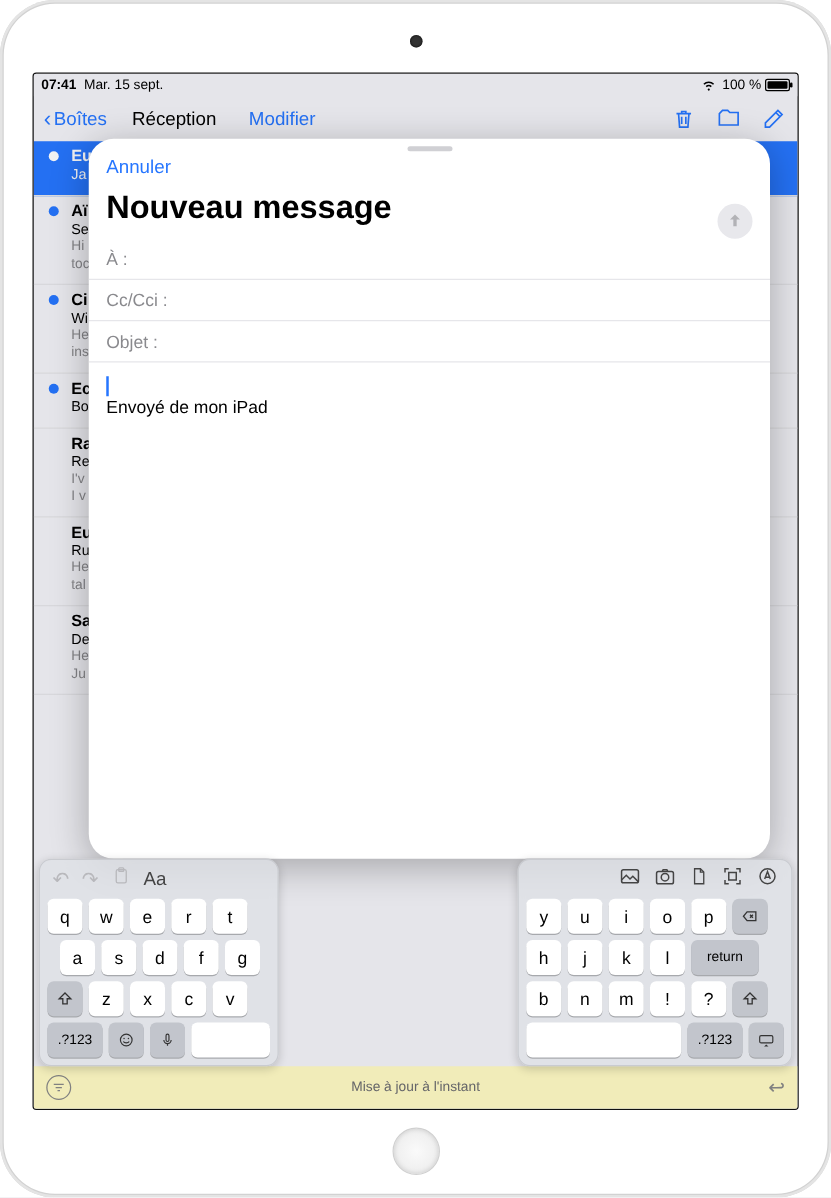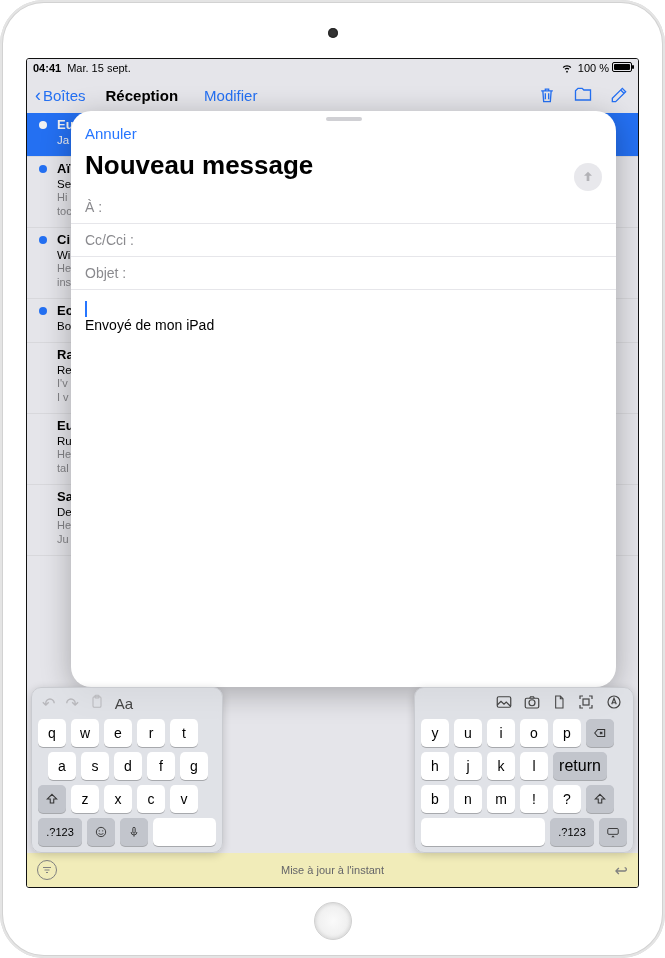--- a/index.html
+++ b/index.html
@@ -25,29 +25,29 @@
     background:#f2f2f7; border-radius:3px; overflow:hidden;
     border:1px solid #111;
   }
 
   
   .status { height:18px; display:flex; align-items:center; font-size:11px; padding:0 6px; background:#f2f2f7; color:#000; }
   .status .left { font-weight:600; }
   .status .center { flex:1; text-align:left; padding-left:6px; }
   .status .right { display:flex; align-items:center; gap:4px; }
   .wifi { width:14px; }
-  .battery { display:flex; align-items:flex-start; gap:3px; }
+  .battery { display:flex; align-items:center; gap:3px; }
   .batt-body { width:20px; height:10px; border:1px solid #000; border-radius:2px; position:relative; }
   .batt-body::after { content:""; position:absolute; right:-3px; top:2px; width:2px; height:4px; background:#000; border-radius:1px; }
   .batt-fill { position:absolute; inset:1px; background:#000; border-radius:1px; }
 
   
   .toolbar { height:36px; display:flex; align-items:center; padding:0 8px; font-size:15px; color:#2676ff; }
   .toolbar .back { display:flex; align-items:center; gap:2px; }
-  .toolbar .title { font-weight:700; color:#000; margin-left:20px; }
+  .toolbar .title { font-weight:400; color:#000; margin-left:20px; }
   .toolbar .modify { margin-left:26px; }
   .toolbar .spacer { flex:1; }
   .toolbar .icon { width:22px; height:22px; display:flex; align-items:center; justify-content:center; color:#2676ff; margin-left:14px; }
   .chev { font-size:18px; }
 
   
   .maillist { position:absolute; top:54px; left:0; right:0; bottom:34px; display:flex; }
   .listcol { flex:0 0 auto; width:100%; }
   .msg-row { padding:4px 8px 8px 30px; border-bottom:1px solid #e4e4e8; font-size:11px; color:#8a8a8e; line-height:1.25; position:relative; }
   .msg-row .sender { color:#000; font-weight:600; font-size:13px; }
@@ -96,37 +96,37 @@
   .kb .kbtoolbar { height:24px; display:flex; align-items:center; gap:10px; padding:0 6px; color:#444; }
   .kb .kbtoolbar .fade { color:#b8b8bc; }
   .kb .kbtoolbar.right-t { justify-content:flex-end; }
   .kb-rows { flex:1; display:flex; flex-direction:column; gap:5px; padding:4px 2px 2px; }
   .kr { display:flex; gap:5px; }
   .key { flex:0 0 auto; height:28px; min-width:28px; background:#fff; border-radius:5px;
     box-shadow:0 1px 0 rgba(0,0,0,.25); display:flex; align-items:center; justify-content:center;
     font-size:14px; color:#000; padding:0 2px; }
   .key.gray { background:#c2c5cc; }
   .key.wide { min-width:44px; font-size:11px; }
-  .key.wider { min-width:54px; font-size:16px; }
+  .key.wider { min-width:54px; font-size:11px; }
   .key.space { flex:1; min-width:48px; }
   .key svg { width:14px; height:14px; }
 
   .dim-overlay { position:absolute; inset:0; background:rgba(0,0,0,.05); pointer-events:none; }
 
 </style>
 </head>
 <body>
 
 <div class="device">
   <div class="camera"></div>
 
   <div class="screen">
 
     <div class="status">
-      <span class="left">04:41</span>
+      <span class="left">07:41</span>
       <span class="center">Mar. 15 sept.</span>
       <span class="right">
         <span>
           <svg class="wifi" viewBox="0 0 24 24">
               <path fill="#000" d="M12 18.5a1.5 1.5 0 100 3 1.5 1.5 0 000-3zm-4.2-3.3a6 6 0 018.4 0l-1.5 1.5a4 4 0 00-5.4 0zM4.6 12a10.5 10.5 0 0114.8 0l-1.5 1.5a8.4 8.4 0 00-11.8 0z"></path>
             </svg>
         </span>
         <span class="battery">
           <span>100 %</span>
           <span class="batt-body">

